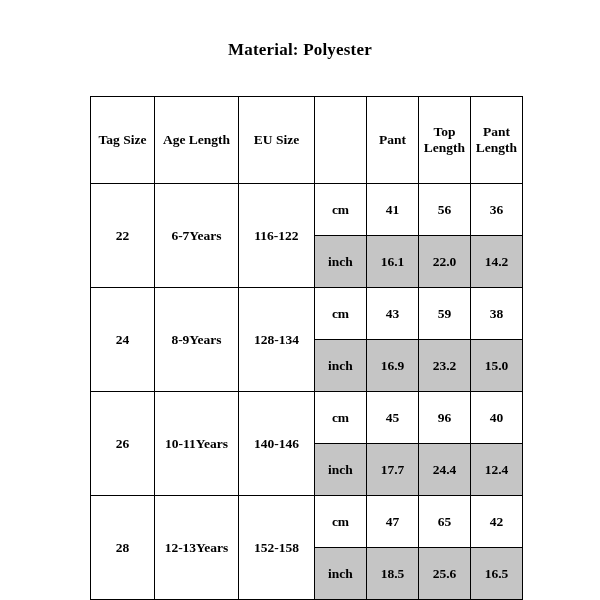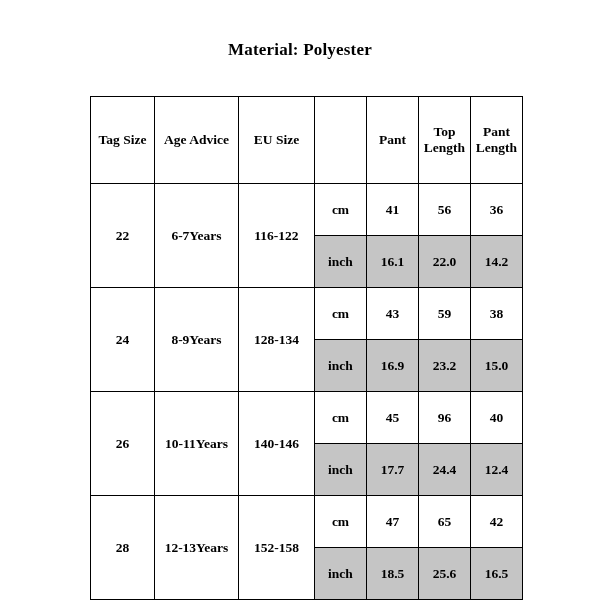--- a/index.html
+++ b/index.html
@@ -85,21 +85,21 @@
       <col class="c-age">
       <col class="c-eu">
       <col class="c-unit">
       <col class="c-m">
       <col class="c-m">
       <col class="c-m">
     </colgroup>
     <thead>
       <tr class="hdr-row">
         <th>Tag Size</th>
-        <th>Age Advice</th>
+        <th>Age Length</th>
         <th>EU Size</th>
         <th></th>
         <th>Pant</th>
         <th>
           <span>Top</span><br>
           <span>Length</span>
         </th>
         <th>
           <span>Pant</span><br>
           <span>Length</span>

